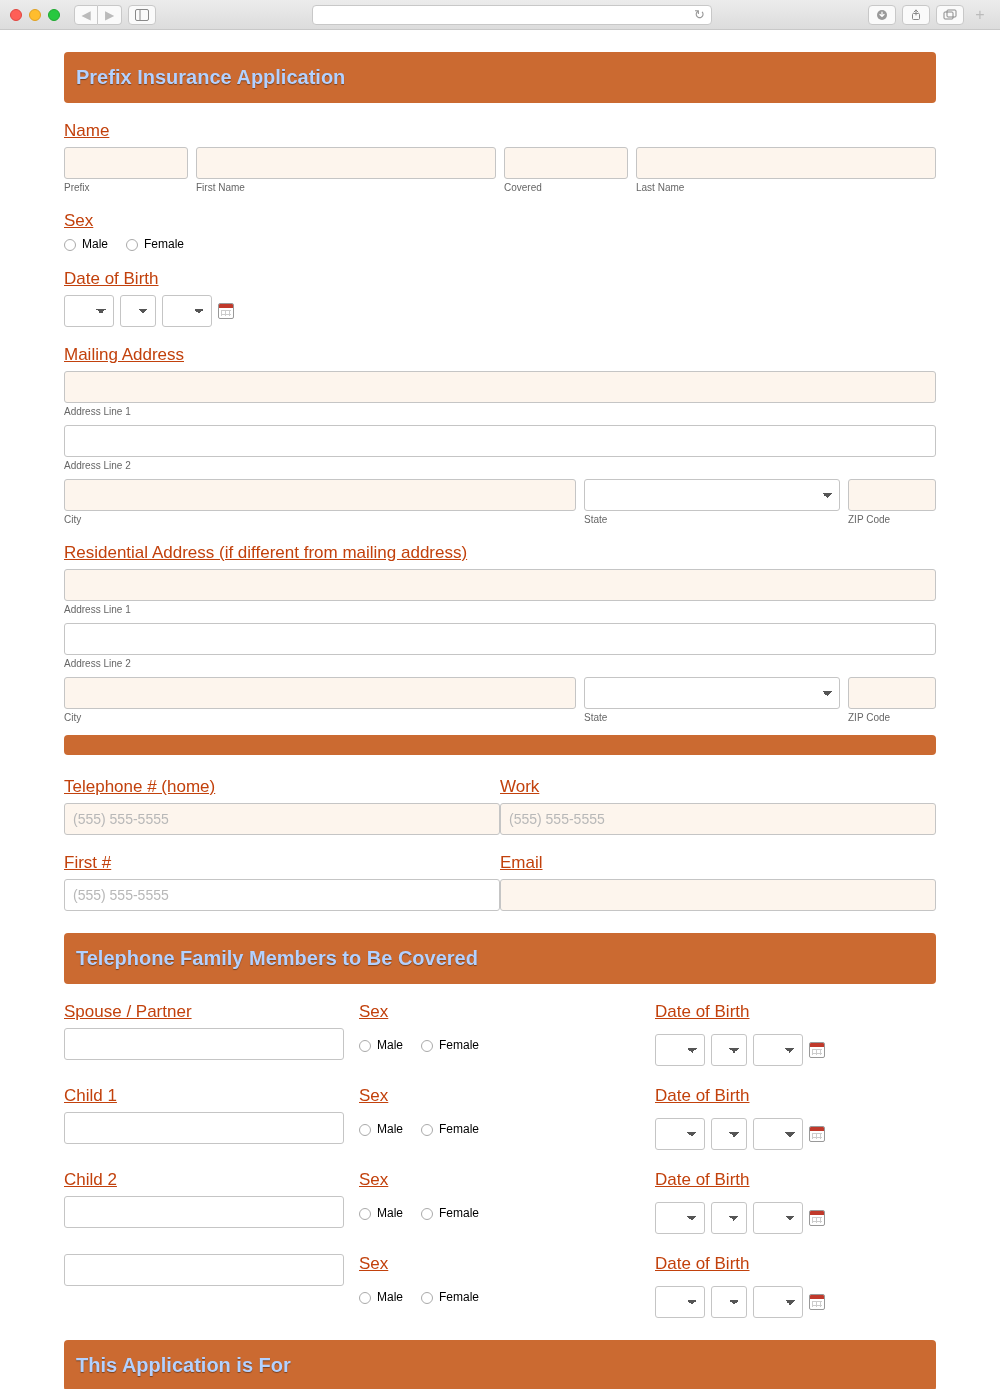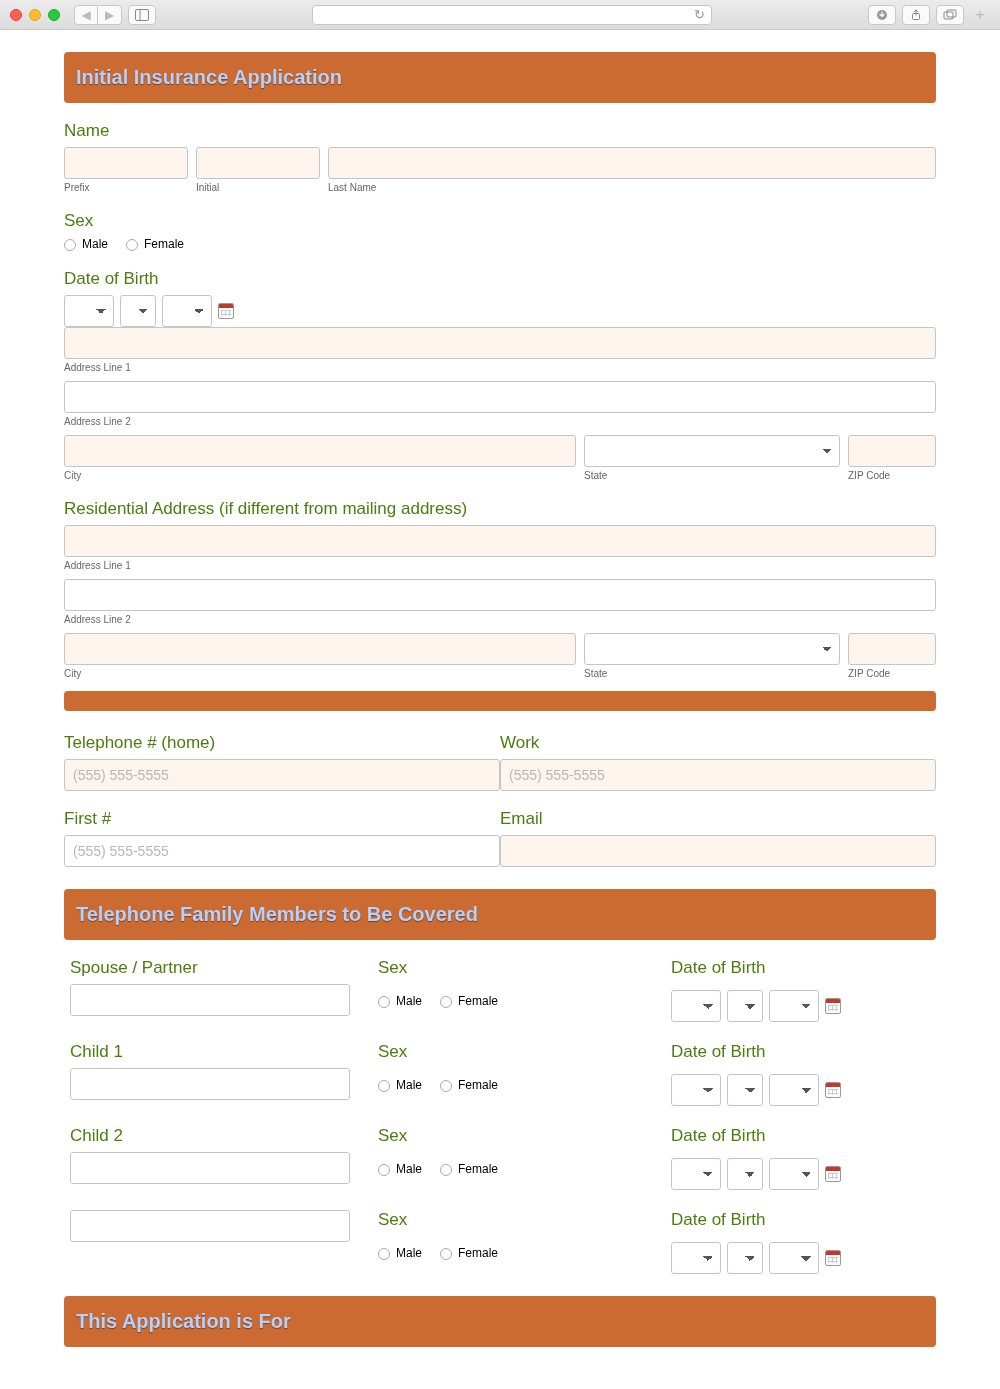--- a/index.html
+++ b/index.html
@@ -30,21 +30,21 @@
   .chrome-right { display:flex; gap:6px; }
   .new-tab { width:20px; color:#bbb; display:flex; align-items:center; justify-content:center; font-size:16px; }
 
   
   .page { padding: 22px 64px 20px 64px; }
   .section-header {
     background:#cb6a31; color:#b3d1ff; font-size:20px; font-weight:600;
     padding: 14px 12px; border-radius:4px; text-shadow: 0 1px 1px rgba(0,0,0,.4);
   }
   .section-divider { background:#cb6a31; height:20px; border-radius:4px; margin-top:12px; }
-  .field-label { font-size:17px; color:#4d7c0f; margin-top:18px; margin-bottom:6px; }
+  .field-label { font-size:17px; color:#c2410c; margin-top:18px; margin-bottom:6px;text-decoration:underline; }
   .sub-label { font-size:10px; color:#666; margin-top:3px; }
 
   .row { display:flex; gap:8px; }
   .col { display:flex; flex-direction:column; }
 
   input[type=text], .select {
     height:32px; border:1px solid #c5c5c5; border-radius:3px;
     padding:0 8px; font-size:14px; width:100%;
   }
   .tinted { background:#fdf5ed; }
@@ -82,21 +82,21 @@
       linear-gradient(#ccc 1px, transparent 1px),
       linear-gradient(90deg, #ccc 1px, transparent 1px);
     background-size: 4px 4px;
   }
 
   input::placeholder { color:#b8b8b8; }
 
   .two-col { display:flex; }
   .two-col > div { flex:1; }
 
-  .family-grid { display:grid; grid-template-columns: 280px 1fr 1fr; gap: 20px 28px; align-items:start; margin-top:18px;margin-left:6px;}
+  .family-grid { display:grid; grid-template-columns: 280px 1fr 1fr; gap: 20px 15px; align-items:start; margin-top:18px;}
   .family-grid .field-label { margin-top:0; }
   .family-cell { display:flex; flex-direction:column; }
   .family-cell .radio-row { margin-top:10px; }
   .family-cell .dob-group { margin-top:6px; }
 </style>
 </head>
 <body>
 
 <div class="browser-chrome">
   <div class="traffic-lights">
@@ -135,31 +135,35 @@
           <rect x="1" y="3" width="9" height="7" rx="1" fill="none" stroke="#888"></rect>
           <rect x="4" y="1" width="9" height="7" rx="1" fill="none" stroke="#888"></rect>
         </svg>
     </div>
   </div>
   <div class="new-tab">+</div>
 </div>
 
 <div class="page">
 
-  <div class="section-header">Initial Insurance Application</div>
+  <div class="section-header">Prefix Insurance Application</div>
 
   <div class="field-label">Name</div>
   <div class="row">
     <div class="col" style="width:124px;">
       <input type="text" class="tinted" style="">
       <div class="sub-label">Prefix</div>
     </div>
+    <div class="col" style="flex:1.6;">
+      <input type="text" class="tinted" style="">
+      <div class="sub-label">First Name</div>
+    </div>
     <div class="col" style="width:124px;">
       <input type="text" class="tinted" style="">
-      <div class="sub-label">Initial</div>
+      <div class="sub-label">Covered</div>
     </div>
     <div class="col" style="flex:1.6;">
       <input type="text" class="tinted" style="">
       <div class="sub-label">Last Name</div>
     </div>
   </div>
 
   <div class="field-label">Sex</div>
   <div class="radio-row">
     <label class="radio-item">
@@ -173,20 +177,21 @@
   </div>
 
   <div class="field-label">Date of Birth</div>
   <div class="dob-group">
     <select class="select s1"></select>
     <select class="select s2"></select>
     <select class="select s3"></select>
     <span class="cal-icon"></span>
   </div>
 
+  <div class="field-label">Mailing Address</div>
   <div class="col">
     <input type="text" class="tinted" style="">
     <div class="sub-label">Address Line 1</div>
   </div>
   <div class="col" style="margin-top:8px;">
     <input type="text" class="plain" style="">
     <div class="sub-label">Address Line 2</div>
   </div>
   <div class="row" style="margin-top:8px;">
     <div class="col" style="flex:2.2;">

